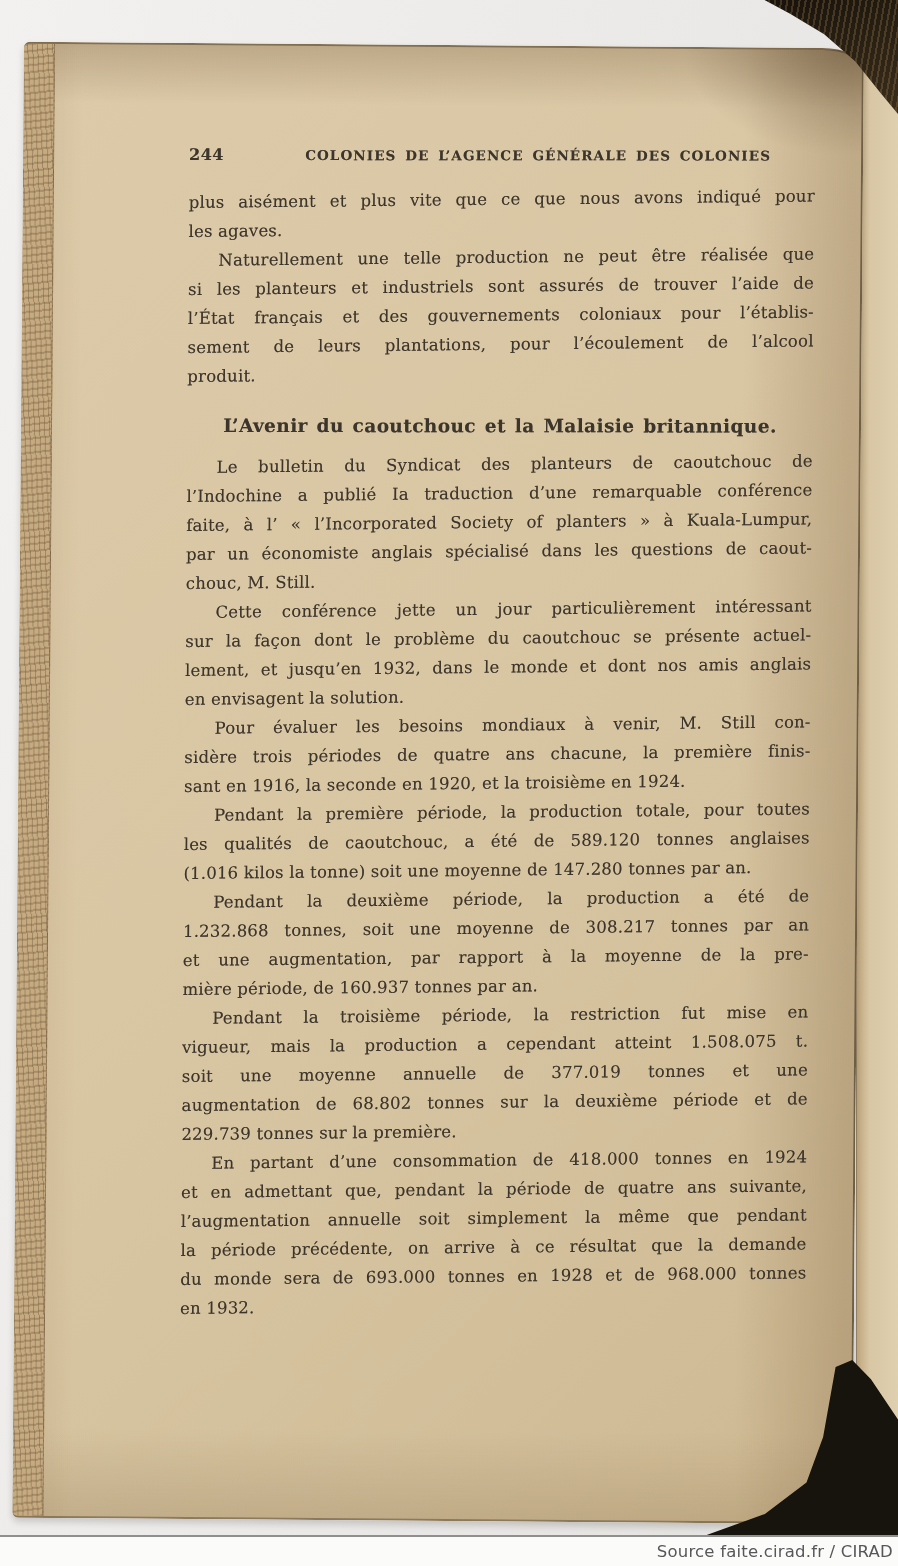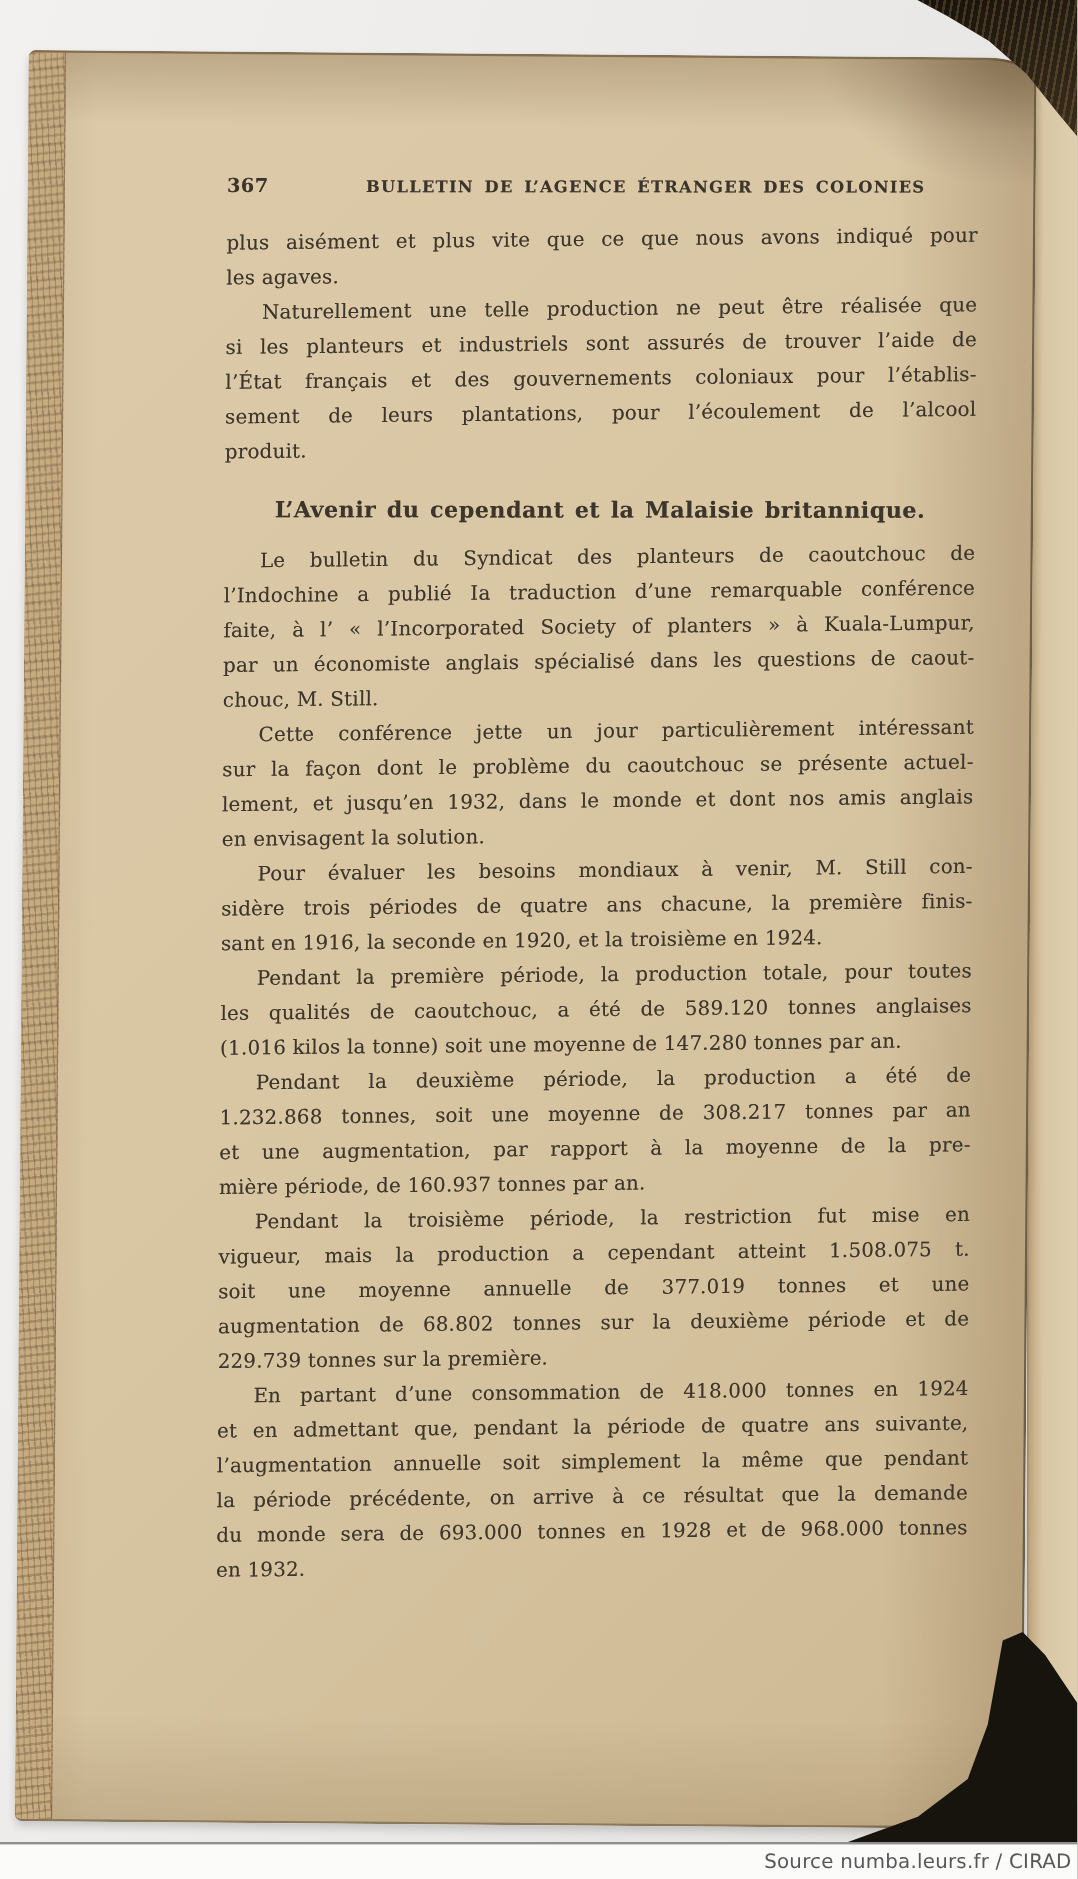--- a/index.html
+++ b/index.html
@@ -98,40 +98,40 @@
   <div class="right-page">
     
   </div>
 
   <div class="page-block">
     <div class="deckle"></div>
 
     <div class="content">
 
       <div class="header-row hdr-skew">
-        <span class="page-number">367</span>
-        <span class="journal-title">BULLETIN DE L’AGENCE ÉTRANGER DES COLONIES</span>
+        <span class="page-number">244</span>
+        <span class="journal-title">COLONIES DE L’AGENCE GÉNÉRALE DES COLONIES</span>
       </div>
 
       <div id="intro-paragraphs">
           <div>
             <div class="line">plus aisément et plus vite que ce que nous avons indiqué pour</div>
             <div class="line last">les agaves.</div>
           </div>
           <div>
             <div class="line indent">Naturellement une telle production ne peut être réalisée que</div>
             <div class="line">si les planteurs et industriels sont assurés de trouver l’aide de</div>
             <div class="line">l’État français et des gouvernements coloniaux pour l’établis-</div>
             <div class="line">sement de leurs plantations, pour l’écoulement de l’alcool</div>
             <div class="line last">produit.</div>
           </div>
         </div>
 
 
-      <div class="article-title hdr-skew">L’Avenir du cependant et la Malaisie britannique.</div>
+      <div class="article-title hdr-skew">L’Avenir du caoutchouc et la Malaisie britannique.</div>
 
       <div id="article-paragraphs" class="article-paras">
           <div>
             <div class="line indent">Le bulletin du Syndicat des planteurs de caoutchouc de</div>
             <div class="line">l’Indochine a publié Ia traduction d’une remarquable conférence</div>
             <div class="line">faite, à l’ « l’Incorporated Society of planters » à Kuala-Lumpur,</div>
             <div class="line">par un économiste anglais spécialisé dans les questions de caout-</div>
             <div class="line last">chouc, M. Still.</div>
           </div>
           <div>
@@ -175,14 +175,14 @@
 
     </div>
   </div>
 
   <div class="book-top-edge"></div>
   <div class="gutter-wedge"></div>
 
 </div>
 
 <div class="attribution-bar">
-  <span class="attribution-text">Source numba.leurs.fr / CIRAD</span>
+  <span class="attribution-text">Source faite.cirad.fr / CIRAD</span>
 </div>
 
 </body></html>

